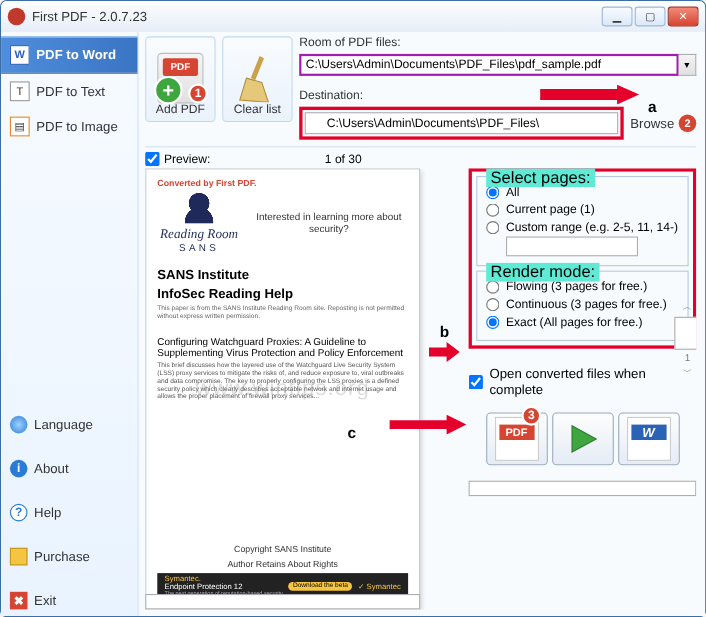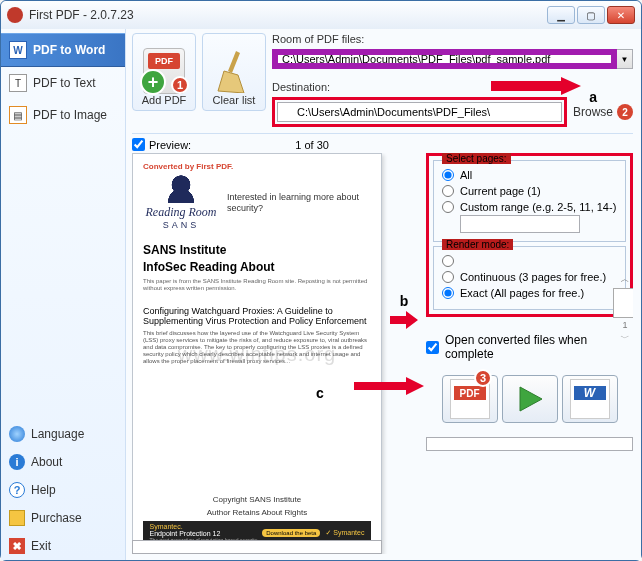--- a/index.html
+++ b/index.html
@@ -20,21 +20,21 @@
 
 .sidebar { width: 125px; background: linear-gradient(#f7fbff,#e9f3ff); border-right: 1px solid #cfe0f4; display: flex; flex-direction: column; }
 .sidebar-top { padding: 4px 0; }
 .sidebar-item { display: flex; align-items: center; gap: 6px; padding: 7px 8px; font-size: 12px; color: #333; cursor: pointer; }
 .sidebar-item.active { background: linear-gradient(90deg,#4f8edc,#3a75c4); color: #fff; font-weight: bold; border-top:1px solid #6fa7e8; border-bottom:1px solid #2e5d9e; }
 .sb-icon { width: 18px; height: 18px; display:flex; align-items:center; justify-content:center; font-size:10px; }
 .sb-icon.word { background:#fff; border:1px solid #2a62b5; color:#2a62b5; font-weight:bold; }
 .sb-icon.text { background:#fff; border:1px solid #999; }
 .sb-icon.image { background:#fff; border:1px solid #e28b24; }
 .sidebar-spacer { flex: 1; }
-.sidebar-bottom .sidebar-item { padding: 6px 8px; }
+.sidebar-bottom .sidebar-item { padding: 6px 8px; margin-top: 12px; }
 .sb-icon.small { width:16px; height:16px; }
 .sb-icon.globe { background: radial-gradient(circle,#9fd2ff,#2a7bd6); border-radius:50%; }
 .sb-icon.info { background:#2a7bd6; border-radius:50%; color:#fff; font-weight:bold; font-size:11px; }
 .sb-icon.help { background:#fff; border:1px solid #2a7bd6; color:#2a7bd6; border-radius:50%; font-weight:bold; font-size:11px; }
 .sb-icon.cart { background:#f5c542; border:1px solid #c49a1e; }
 .sb-icon.exit { background:#d64531; color:#fff; font-weight:bold; font-size:11px; }
 
 
 .main { flex: 1; padding: 4px 8px 6px 6px; display: flex; flex-direction: column; position: relative; }
 
@@ -45,21 +45,21 @@
 .ico.addpdf { background: linear-gradient(#f5f5f5,#e0e0e0); border:1px solid #bbb; border-radius:4px; }
 .ico.addpdf::before { content:"PDF"; position:absolute; top:4px; left:4px; right:4px; height:16px; background:#d64531; color:#fff; font-size:9px; font-weight:bold; display:flex; align-items:center; justify-content:center; border-radius:2px; }
 .ico.addpdf::after { content:"+"; position:absolute; bottom:-2px; left:-4px; width:22px; height:22px; background:#3fa53f; color:#fff; border-radius:50%; font-size:18px; font-weight:bold; display:flex; align-items:center; justify-content:center; border:2px solid #fff; }
 .badge1 { position:absolute; bottom:16px; right:6px; width:18px; height:18px; border-radius:50%; background:#d64531; color:#fff; font-size:11px; font-weight:bold; display:flex; align-items:center; justify-content:center; border:2px solid #fff; }
 .ico.clear { display:flex; align-items:center; justify-content:center; }
 .ico.clear svg { width:40px; height:44px; }
 
 .rightcol { flex: 1; display: flex; flex-direction: column; gap: 4px; }
 .label-sm { font-size: 11px; color: #333; }
 .combo { display: flex; align-items: stretch; }
-.combo input { flex:1; border:6px solid #a21caf; font-size:11px; padding:2px 4px; height:20px; background:#fff; }
+.combo input { flex:1; border:2px solid #a21caf; font-size:11px; padding:2px 4px; height:20px; background:#fff; }
 .combo .dd { width:16px; border:1px solid #abadb3; border-left:none; background:linear-gradient(#f4f4f4,#e0e0e0); display:flex; align-items:center; justify-content:center; font-size:8px; }
 
 
 .dest-row { display:flex; align-items:center; gap:6px; }
 .red-box { border: 3px solid #e4002b; padding: 2px; }
 .dest-row input { flex:1; border:1px solid #abadb3; font-size:11px; padding:2px 4px; height:20px; }
 .browse { font-size:12px; color:#333; display:flex; align-items:center; gap:4px; }
 .badge2 { width:16px; height:16px; border-radius:50%; background:#d64531; color:#fff; font-size:10px; font-weight:bold; display:flex; align-items:center; justify-content:center; }
 
 
@@ -70,41 +70,41 @@
 
 .lower { flex:1; display:flex; gap:8px; margin-top:2px; overflow:hidden; }
 .preview-col { width: 250px; display:flex; flex-direction:column; }
 .preview-page { flex:1; border:1px solid #bfc6cf; background:#fff; box-shadow: 2px 2px 4px rgba(0,0,0,.15); padding: 8px 10px; font-size: 8px; color:#333; display:flex; flex-direction:column; gap:4px; overflow:hidden; }
 .conv-by { color:#d64531; font-size:8px; font-weight:bold; }
 .rr-row { display:flex; align-items:center; gap:8px; }
 .rr-logo { width:90px; }
 .rr-logo .reader { width:50px; height:28px; margin:0 auto 2px; background: radial-gradient(circle at 50% 35%, #1f2a5b 0 30%, transparent 31%), radial-gradient(circle at 50% 95%, #1f2a5b 0 35%, transparent 36%); position:relative; }
 .rr-title { font-family: Georgia, serif; font-style: italic; color:#1f2a5b; font-size:12px; text-align:center; }
 .rr-sub { color:#1f2a5b; letter-spacing:3px; font-size:9px; text-align:center; }
-.rr-tag { font-size:9px; line-height:1.2; color:#333; }
+.rr-tag { font-size:9px; line-height:1.2; color:#333;text-align:center; }
 .doc-h1 { font-size:12px; font-weight:bold; color:#000; line-height:1.1; }
 .doc-tiny { font-size:6px; color:#666; line-height:1.1; }
 .doc-h2 { font-size:9px; color:#000; line-height:1.15; }
 .doc-para { font-size:6px; color:#555; line-height:1.15; }
 .wm { position:absolute; left:50%; top:50%; transform:translate(-50%,-50%); font-size:20px; color:rgba(120,120,120,.25); pointer-events:none; letter-spacing:1px; }
 .copy { font-size:8px; text-align:center; }
 .sym-bar { height:24px; background:#222; color:#f5c542; font-size:7px; display:flex; align-items:center; justify-content:space-around; padding:0 4px; }
 .sym-bar .dl { background:#f5c542; color:#000; padding:1px 4px; border-radius:6px; font-size:6px; }
 
 
 .anno-col { width:28px; display:flex; flex-direction:column; align-items:center; position:relative; }
 .anno-b { position:absolute; top:140px; font-size:14px; font-weight:bold; }
 .arrow-b { position:absolute; top:158px; }
 .anno-c { position:absolute; bottom:22px; left:-110px; font-size:14px; font-weight:bold; }
 
 
 .opts-col { flex:1; display:flex; flex-direction:column; gap:8px; position:relative; }
 .opts-red { border:3px solid #e4002b; }
 .fieldset { border:1px solid #b7c8dd; margin:4px; padding:6px 8px 8px 8px; font-size:11px; position:relative; }
-.legend { position:absolute; top:-8px; left:8px; background:#b91c1c; padding:0 4px; font-size:10px; }
+.legend { position:absolute; top:-8px; left:8px; background:#5eead4; padding:0 4px; font-size:15px; }
 .radio-row { display:flex; align-items:center; gap:6px; padding:2px 0; font-size:11px; }
 .radio-row input[type=radio] { width:12px; height:12px; }
 .range-input { width:120px; border:1px solid #abadb3; height:18px; margin-left:18px; }
 .thumb-nav { position:absolute; right:-4px; top:120px; display:flex; flex-direction:column; align-items:center; font-size:9px; color:#7a7a7a; gap:2px; }
 .thumb-box { width:24px; height:30px; border:1px solid #aaa; background:#fff; }
 
 .open-chk { display:flex; align-items:center; gap:6px; font-size:12px; margin-top:8px; }
 
 .convert-row { display:flex; align-items:center; justify-content:center; gap:4px; margin-top:6px; position:relative; }
 .convert-row .tile { width:56px; height:48px; border:1px solid #9ab; background:linear-gradient(#fdfdfd,#e5ecf5); border-radius:4px; display:flex; align-items:center; justify-content:center; }
@@ -241,21 +241,21 @@
             <div class="rr-row">
               <div class="rr-logo">
                 <div class="reader"></div>
                 <div class="rr-title">Reading Room</div>
                 <div class="rr-sub">SANS</div>
               </div>
               <div class="rr-tag">Interested in learning more about security?</div>
             </div>
             <div style="height:6px"></div>
             <div class="doc-h1">SANS Institute</div>
-            <div class="doc-h1">InfoSec Reading About</div>
+            <div class="doc-h1">InfoSec Reading Help</div>
             <div class="doc-tiny">This paper is from the SANS Institute Reading Room site. Reposting is not permitted without express written permission.</div>
             <div style="height:6px"></div>
             <div class="doc-h2">Configuring Watchguard Proxies: A Guideline to Supplementing Virus Protection and Policy Enforcement</div>
             <div class="doc-para">This brief discusses how the layered use of the Watchguard Live Security System (LSS) proxy services to mitigate the risks of, and reduce exposure to, viral outbreaks and data compromise. The key to properly configuring the LSS proxies is a defined security policy which clearly describes acceptable network and internet usage and allows the proper placement of firewall proxy services...</div>
             <div style="flex:1"></div>
             <div class="copy">Copyright SANS Institute</div>
             <div class="copy">Author Retains About Rights</div>
             <div class="sym-bar">
               <div>
                 <div>Symantec.</div>
@@ -291,20 +291,21 @@
               <label class="radio-row">
                   <input type="radio" name="sp" style="">
                   <span>Custom range (e.g. 2-5, 11, 14-)</span>
                 </label>
               <input class="range-input" type="text" value="" style="">
             </div>
             <div class="fieldset">
               <div class="legend">Render mode:</div>
               <label class="radio-row">
                   <input type="radio" name="rm" style="">
+                  <span>Flowing (3 pages for free.)</span>
                 </label>
               <label class="radio-row">
                   <input type="radio" name="rm" style="">
                   <span>Continuous (3 pages for free.)</span>
                 </label>
               <label class="radio-row">
                   <input type="radio" name="rm" checked="" style="">
                   <span>Exact (All pages for free.)</span>
                 </label>
             </div>

